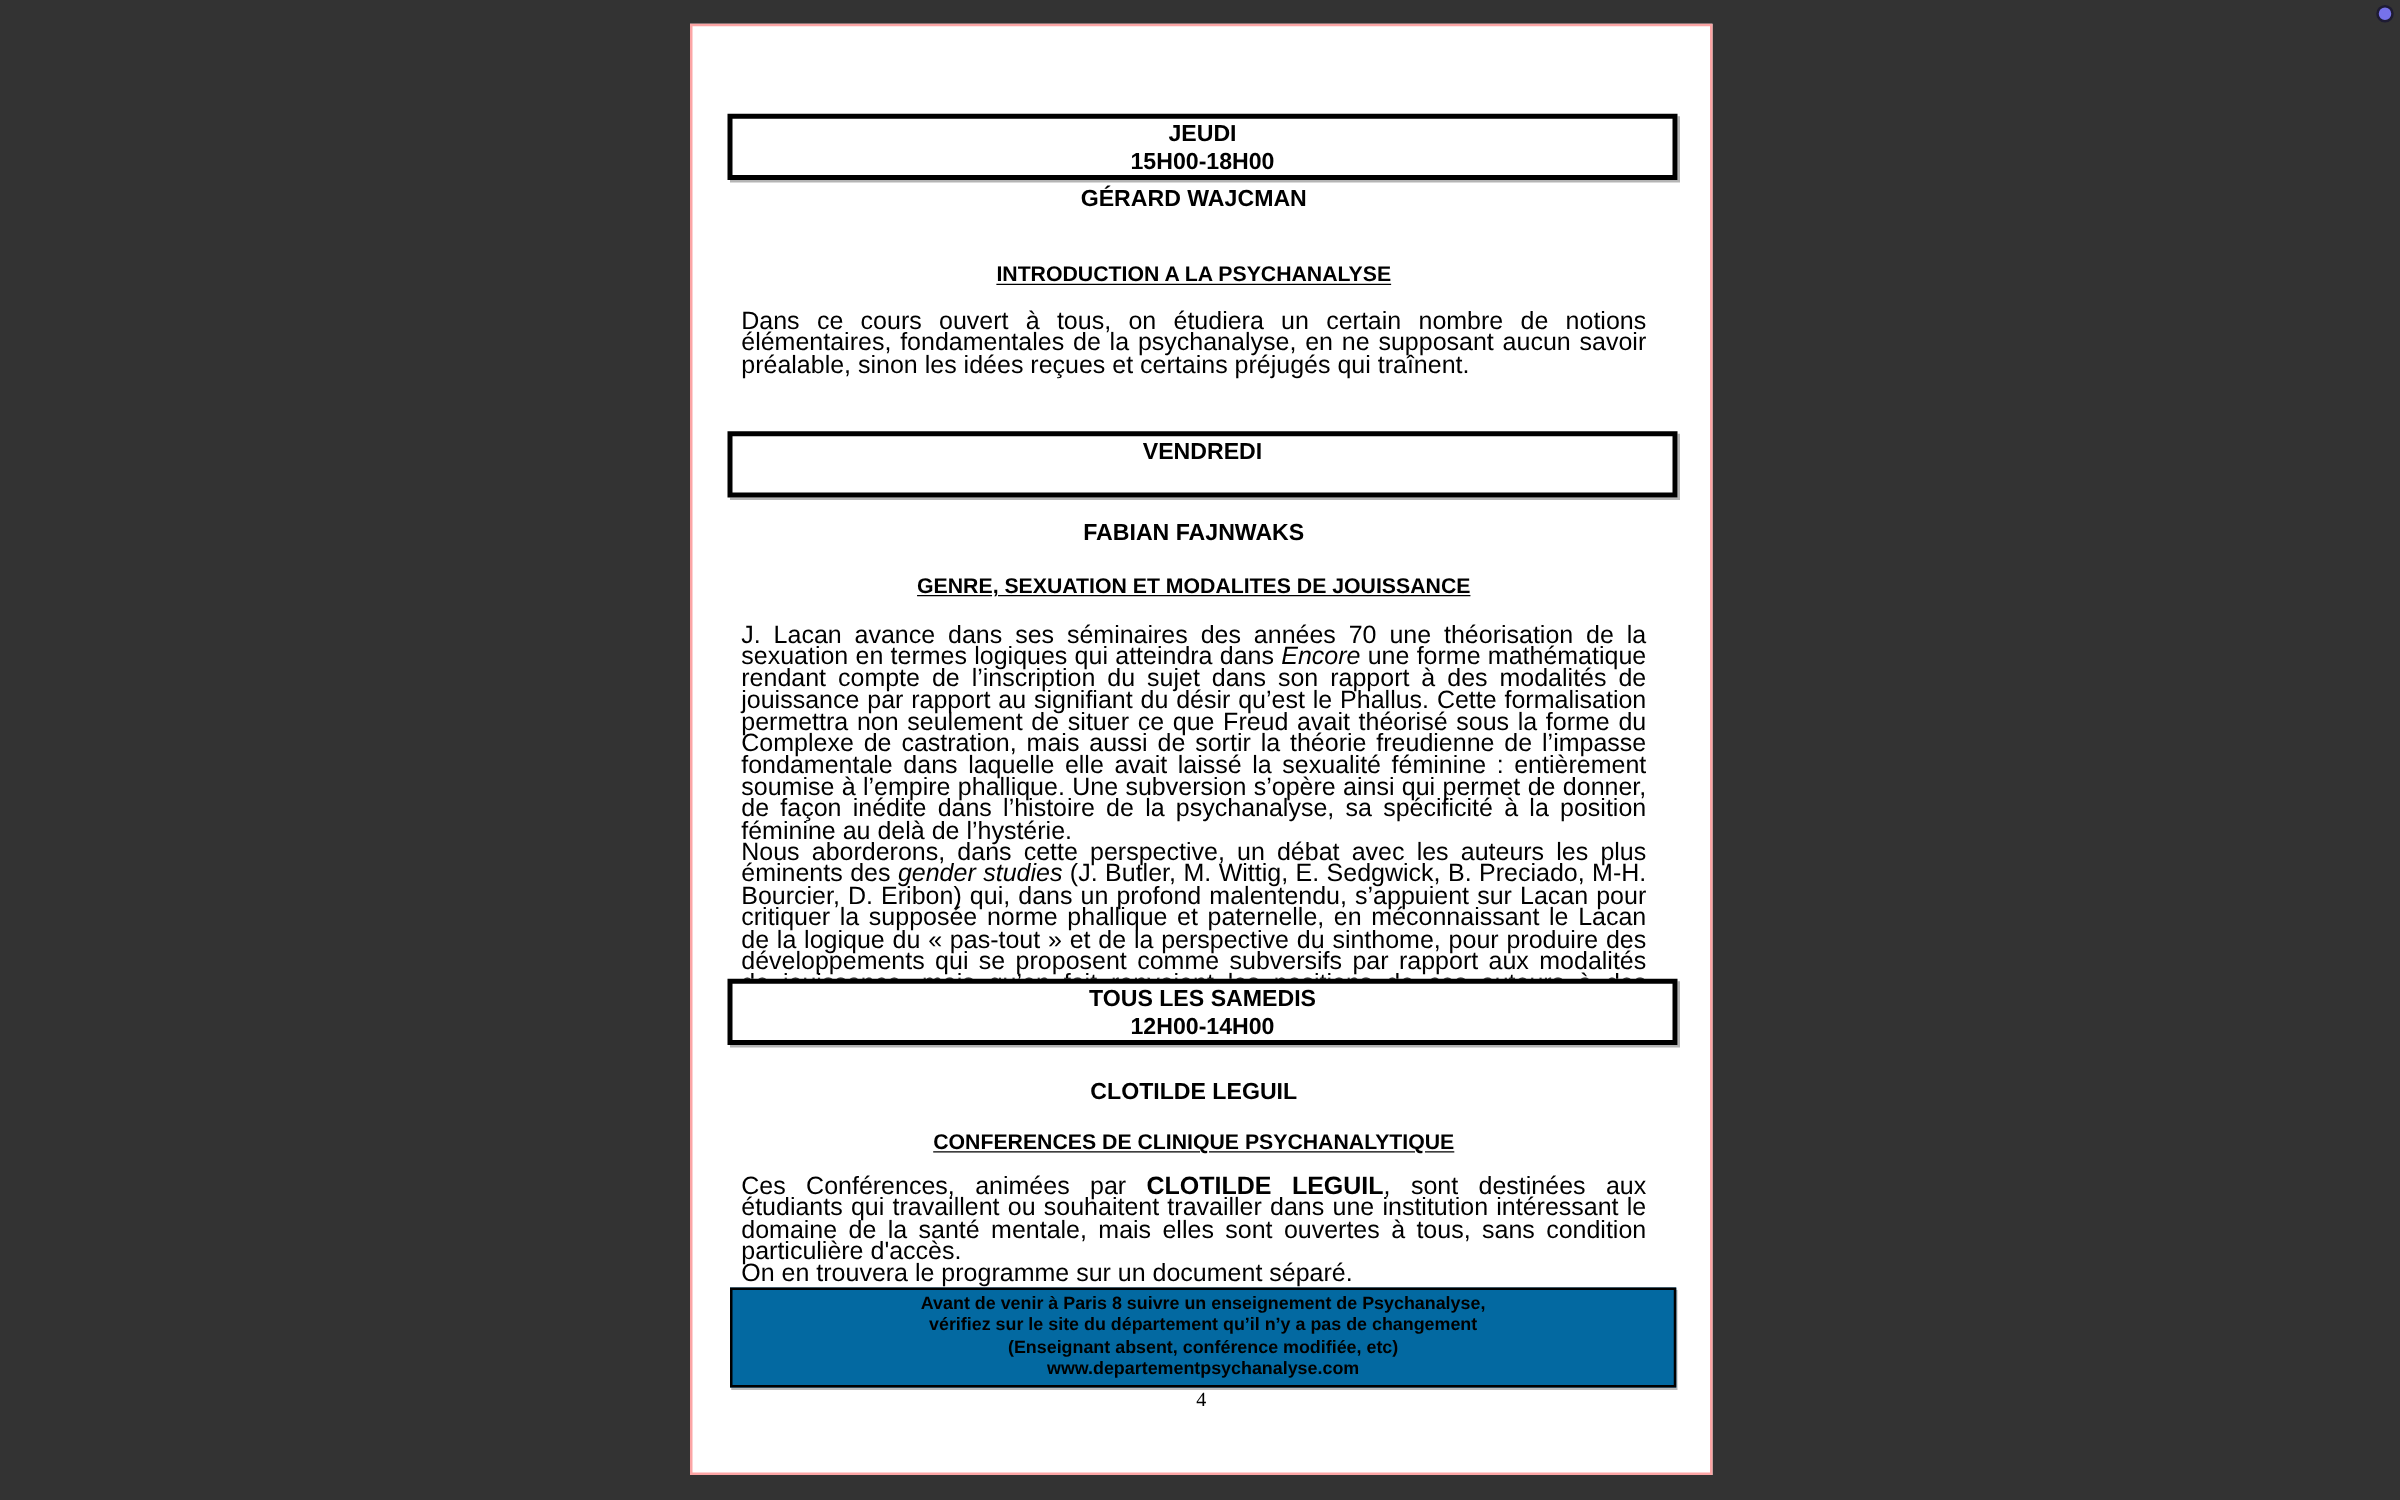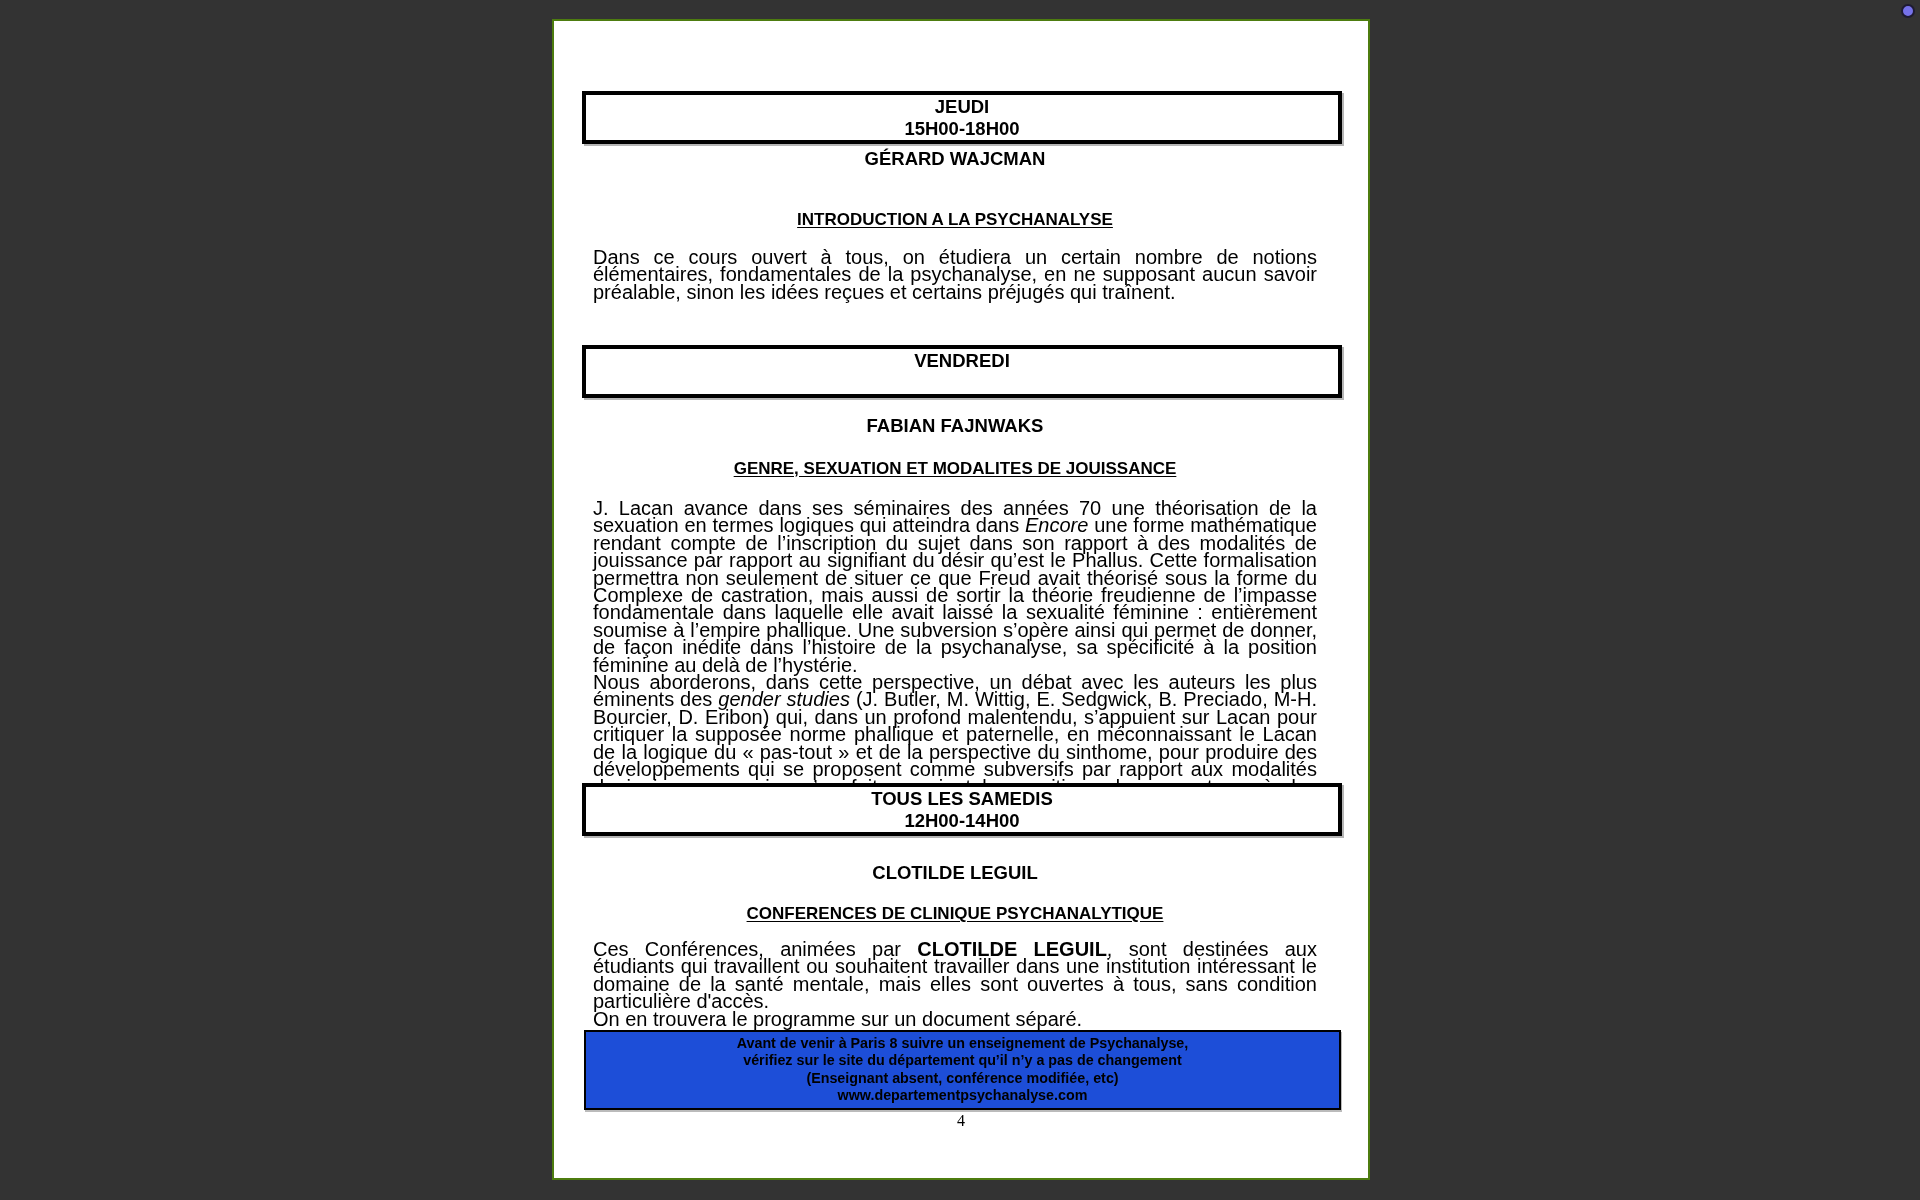--- a/index.html
+++ b/index.html
@@ -26,21 +26,21 @@
     background: #7672ea;
     border: 2px solid #1e1b33;
   }
   .page {
     position: absolute;
     left: 552px;
     top: 19px;
     width: 818px;
     height: 1161px;
     background: #ffffff;
-    border: 2px solid #4d7c0f;
+    border: 2px solid #fca5a5;
     box-sizing: border-box;
     color: #000000;
   }
   .schedule-box {
     position: absolute;
     left: 28px;
     width: 760px;
     height: 53px;
     border: 4px solid #000000;
     box-sizing: border-box;
@@ -87,21 +87,21 @@
     top: 1009px;
     width: 757px;
     border: 2px solid #000000;
     box-sizing: border-box;
     box-shadow: 1px 2px 0 #bbbbbb;
     text-align: center;
     font-weight: bold;
     font-size: 14.3px;
     line-height: 17.3px;
     padding: 3px 0 4px 0;
-    background: #1d4ed8;
+    background: #0369a1;
   }
   .page-number {
     position: absolute;
     left: 0;
     top: 1090px;
     width: 100%;
     text-align: center;
     font-family: "Liberation Serif", "DejaVu Serif", serif;
     font-size: 16px;
     line-height: 20px;

